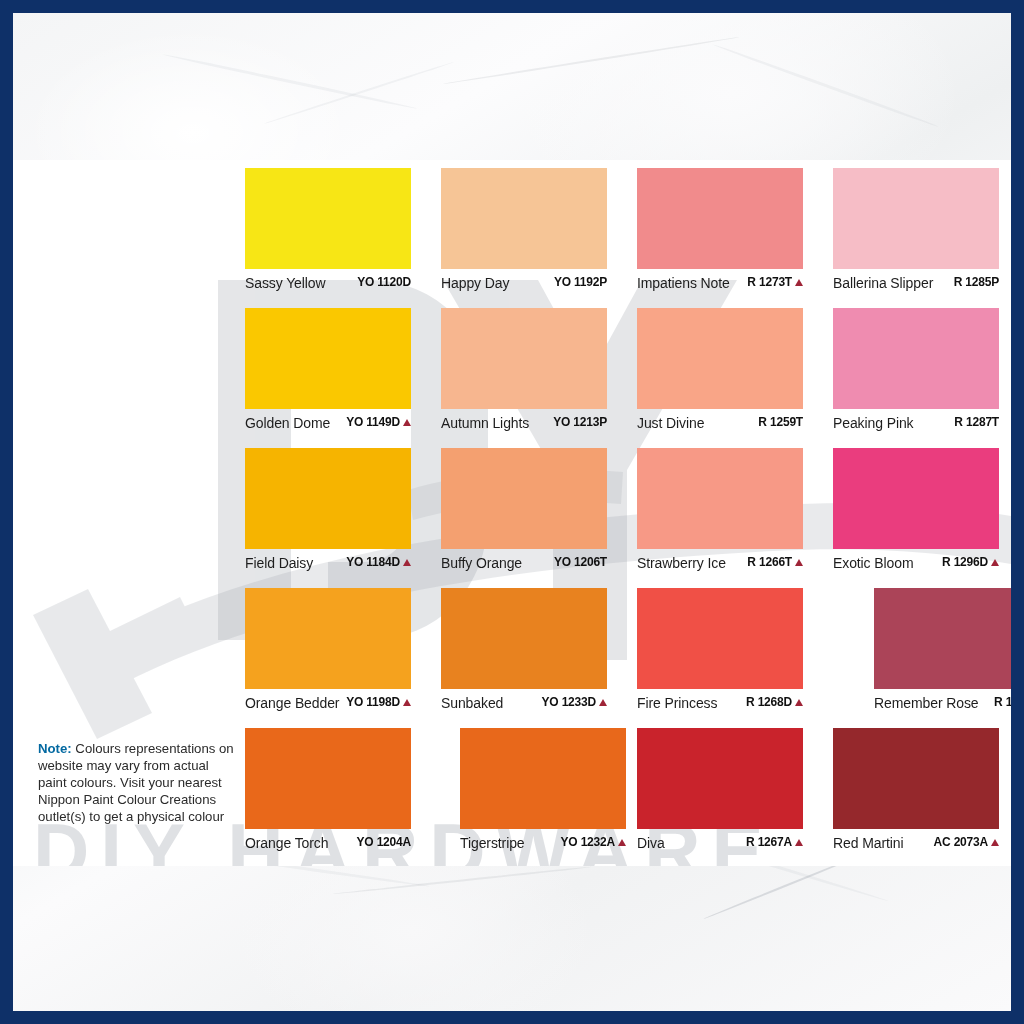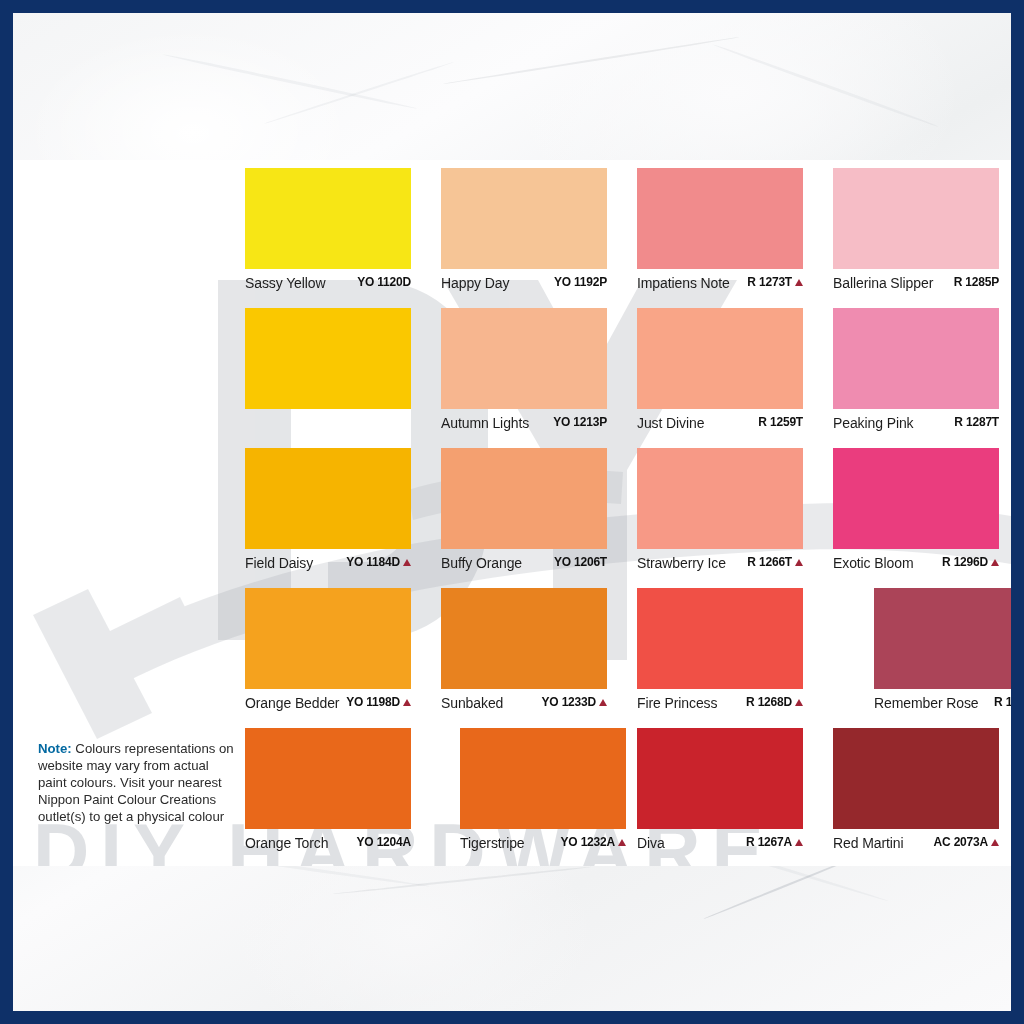--- a/index.html
+++ b/index.html
@@ -225,20 +225,24 @@
         </div>
         <div class="cell" style="left: 588px; top: 0px;">
           <div class="chip" style="background: rgb(246, 189, 198);"></div>
           <div class="cell-label">
             <span class="cname">Ballerina Slipper</span>
             <span class="ccode"><span>R 1285P</span></span>
           </div>
         </div>
         <div class="cell" style="left: 0px; top: 140px;">
           <div class="chip" style="background: rgb(250, 200, 0);"></div>
+          <div class="cell-label">
+            <span class="cname">Golden Dome</span>
+            <span class="ccode"><span>YO 1149D</span><span class="tri"></span></span>
+          </div>
         </div>
         <div class="cell" style="left: 196px; top: 140px;">
           <div class="chip" style="background: rgb(247, 182, 143);"></div>
           <div class="cell-label">
             <span class="cname">Autumn Lights</span>
             <span class="ccode"><span>YO 1213P</span></span>
           </div>
         </div>
         <div class="cell" style="left: 392px; top: 140px;">
           <div class="chip" style="background: rgb(249, 165, 135);"></div>

